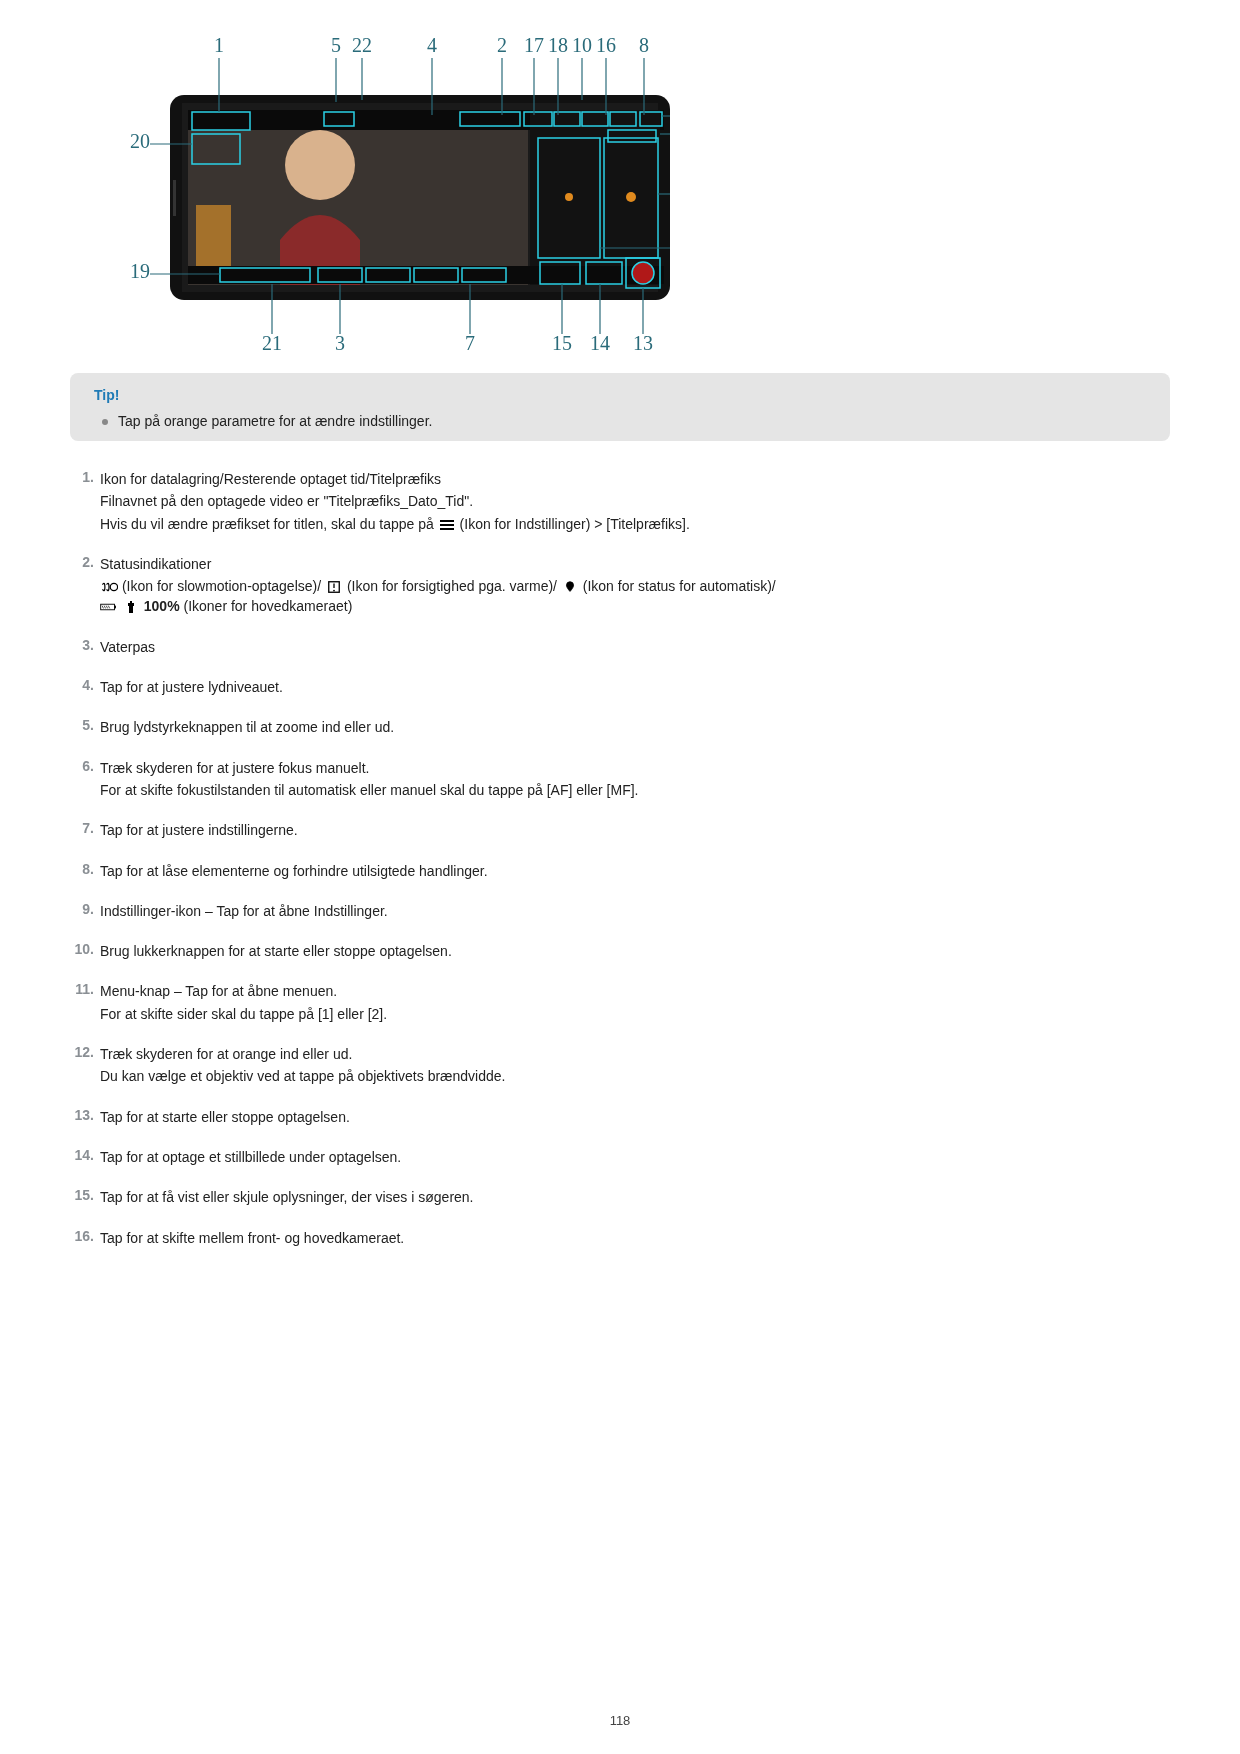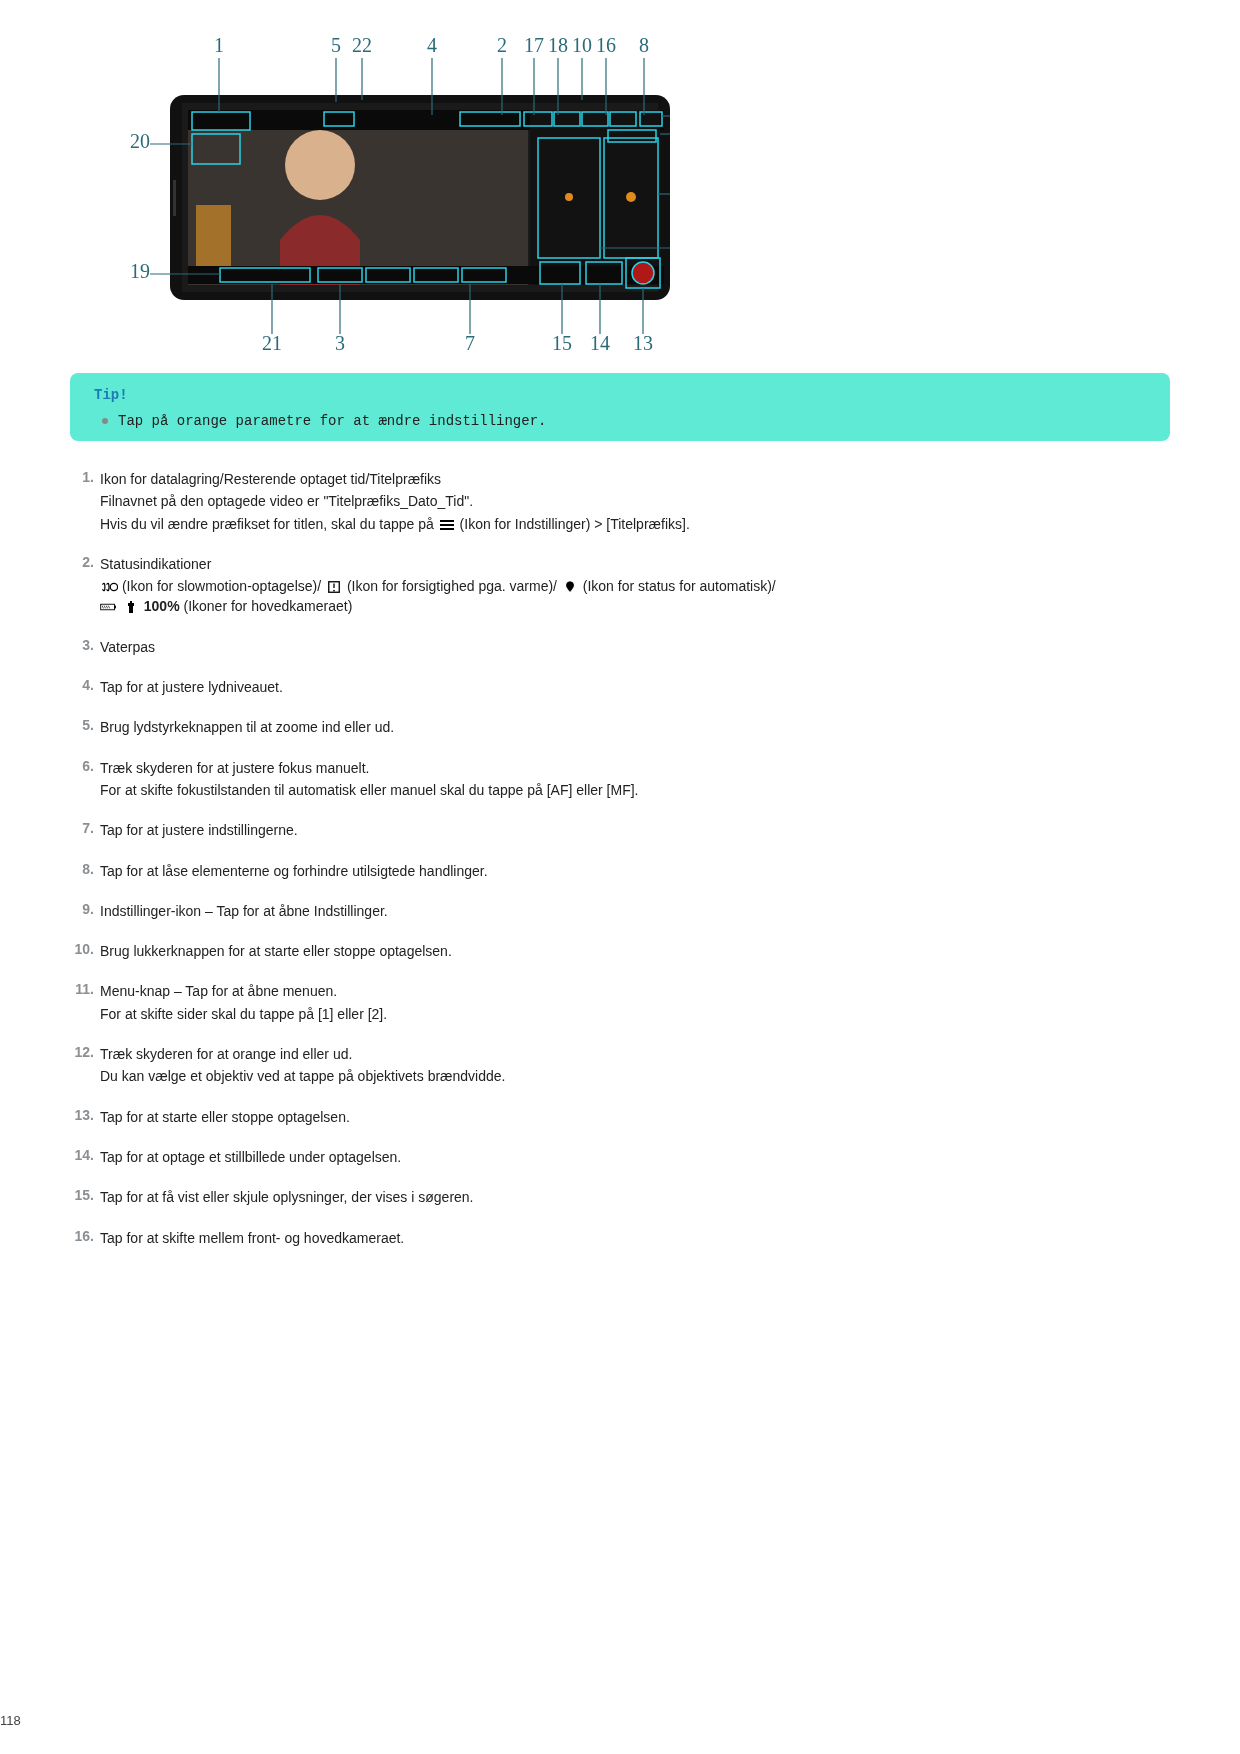--- a/index.html
+++ b/index.html
@@ -37,25 +37,24 @@
   .callout-line {
     stroke: #2a6b7a;
     stroke-width: 1.2;
     fill: none;
   }
   .phone-body { fill:#111; }
   .cyan-box { fill:none; stroke:#2bd1e6; stroke-width:1.5; }
 
   
   .tip-box {
-    background: #5eead4;
+    background: #e5e5e5;
     border-radius: 8px;
     padding: 14px 24px 2px 24px;
     margin: 10px 0 28px 0;
-    font-family: Liberation Mono, monospace;
   }
   .tip-title {
     color: #1f7bb6;
     font-weight: bold;
     font-size: 14px;
     margin-bottom: 10px;
   }
   .tip-ul { list-style:none; padding:0; margin:0 0 10px 8px; }
   .tip-ul li::before {
     content:""; display:inline-block; width:6px; height:6px;
@@ -93,20 +92,21 @@
     vertical-align: -3px;
     width: 18px; height: 14px;
   }
   .inline-icon svg { width:100%; height:100%; display:block; }
   .bold { font-weight:bold; }
 
   .page-num {
     position:absolute;
     bottom: 26px;
     width: 100%;
+    text-align:center;
     left:0;
     font-size:13px;
     color:#444;
   }
 </style>
 </head>
 <body>
 
 <div class="page">
 

